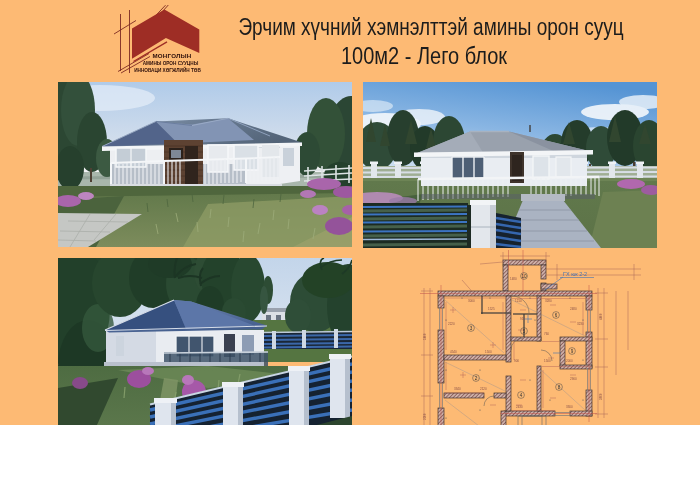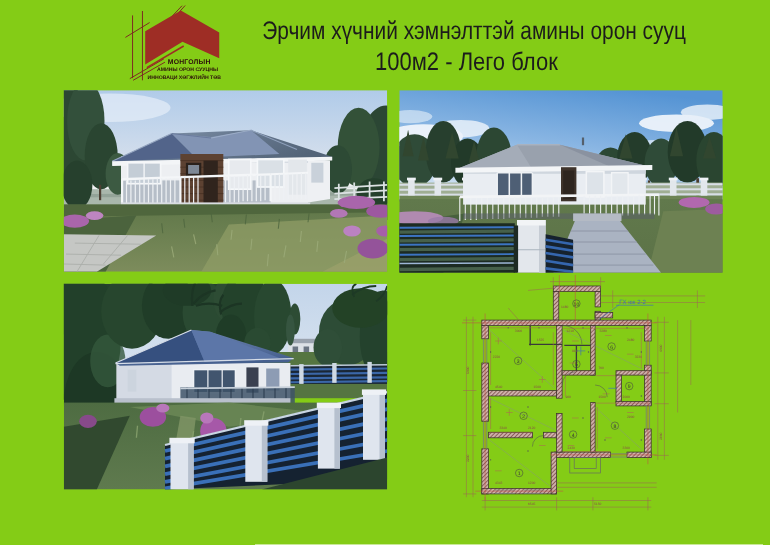--- a/index.html
+++ b/index.html
@@ -1,16 +1,16 @@
 <!DOCTYPE html>
 <html><head>
 <meta charset="utf-8">
 <style>
   html,body{margin:0;padding:0;background:#ffffff;}
-  #page{position:relative;width:700px;height:495px;background:#84cc16;overflow:hidden;
+  #page{position:relative;width:700px;height:425px;background:#fdba74;overflow:hidden;
         font-family:"Liberation Sans",sans-serif;}
   .abs{position:absolute;}
   #title1{left:191px;top:14px;width:480px;text-align:center;font-size:23px;color:#1c1c1c;white-space:nowrap;
           transform:scaleX(0.826);transform-origin:center top;}
   #title2{left:214px;top:43px;width:420px;text-align:center;font-size:23px;color:#1c1c1c;white-space:nowrap;
           transform:scaleX(0.87);transform-origin:center top;}
 </style>
 </head>
 <body>
 <div id="page">

